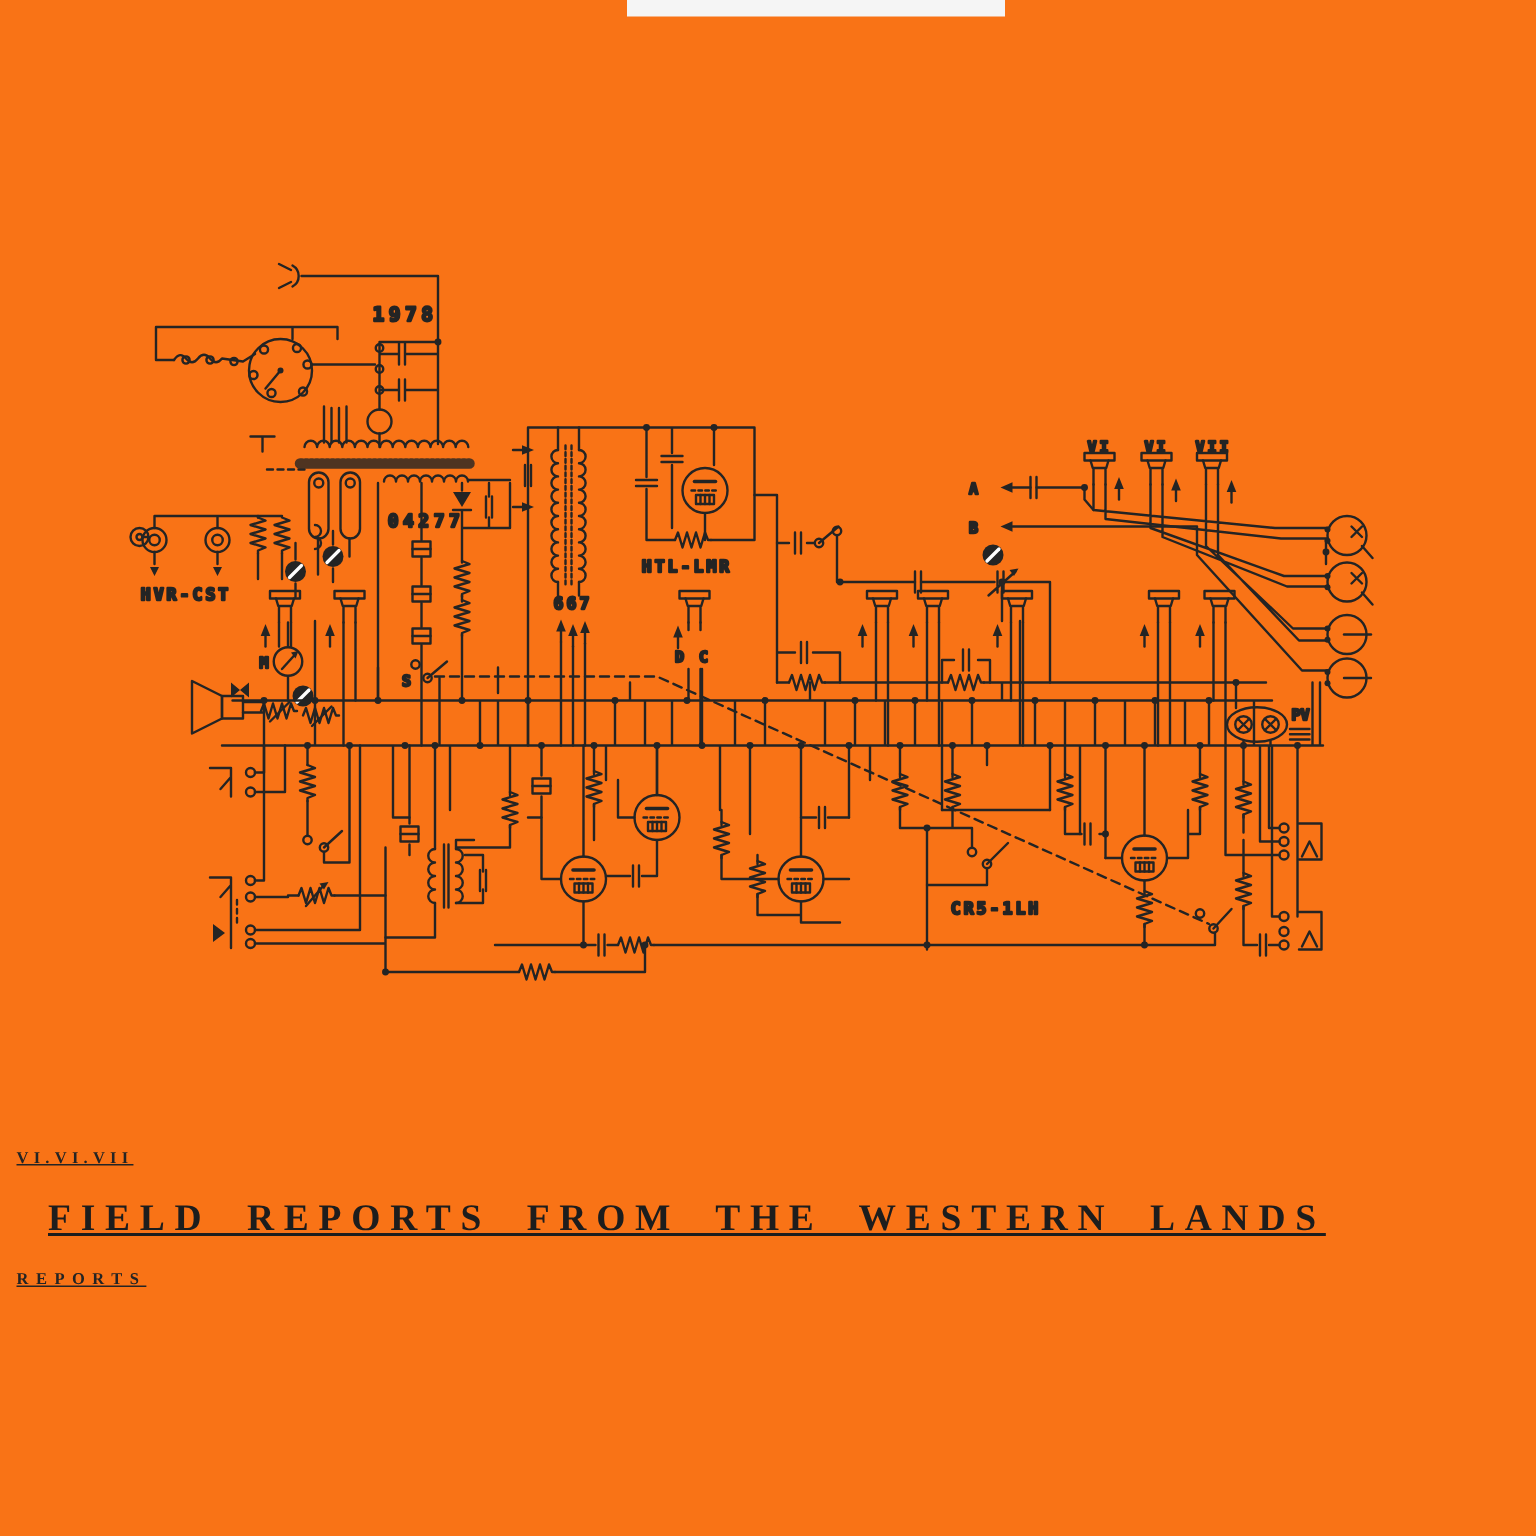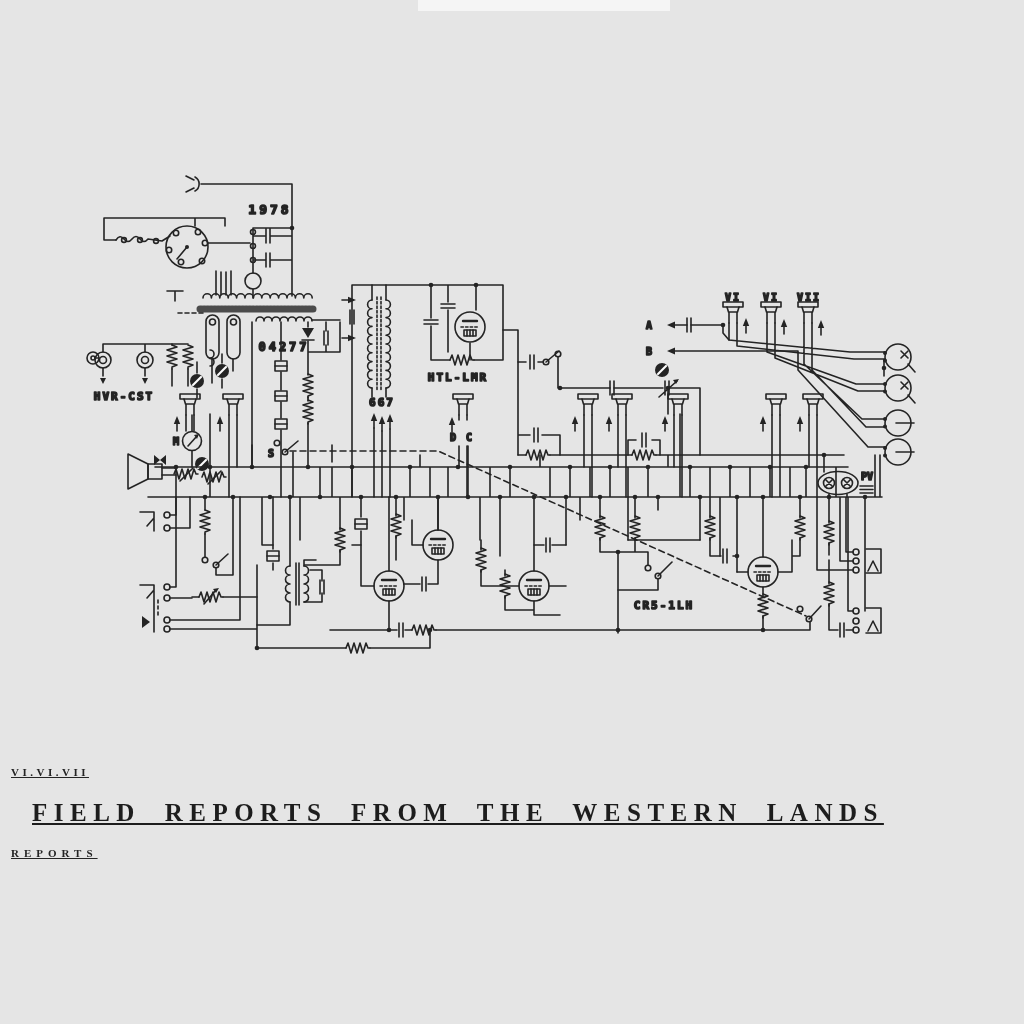--- a/index.html
+++ b/index.html
@@ -1,16 +1,16 @@
 <!DOCTYPE html>
 <html><head>
 <meta charset="utf-8">
 <style>
   html,body{margin:0;padding:0;background:#ffffff;}
-  .page{position:relative;width:1024px;height:1024px;background:#e5e5e5;overflow:hidden;
+  .page{position:relative;width:1024px;height:1024px;background:#f97316;overflow:hidden;
         font-family:"DejaVu Sans Mono", monospace;}
   .topbar{position:absolute;left:418px;top:0;width:252px;height:11px;background:#f5f5f5;}
   .schem{position:absolute;left:0;top:0;}
   .titles{position:absolute;left:11px;width:1024px;color:#242424;text-decoration:underline;}
   .catalog{top:766px;font-family:"Liberation Serif", serif;font-size:11px;font-weight:700;
            letter-spacing:3.5px;}
   .maintitle{top:799px;font-family:"Liberation Serif", serif;font-size:25px;font-weight:700;
            letter-spacing:6.5px;word-spacing:11px;color:#1d1d1d;padding-left:21px;}
   .artist{top:847px;font-family:"Liberation Serif", serif;font-size:11px;font-weight:700;
            letter-spacing:5px;}

